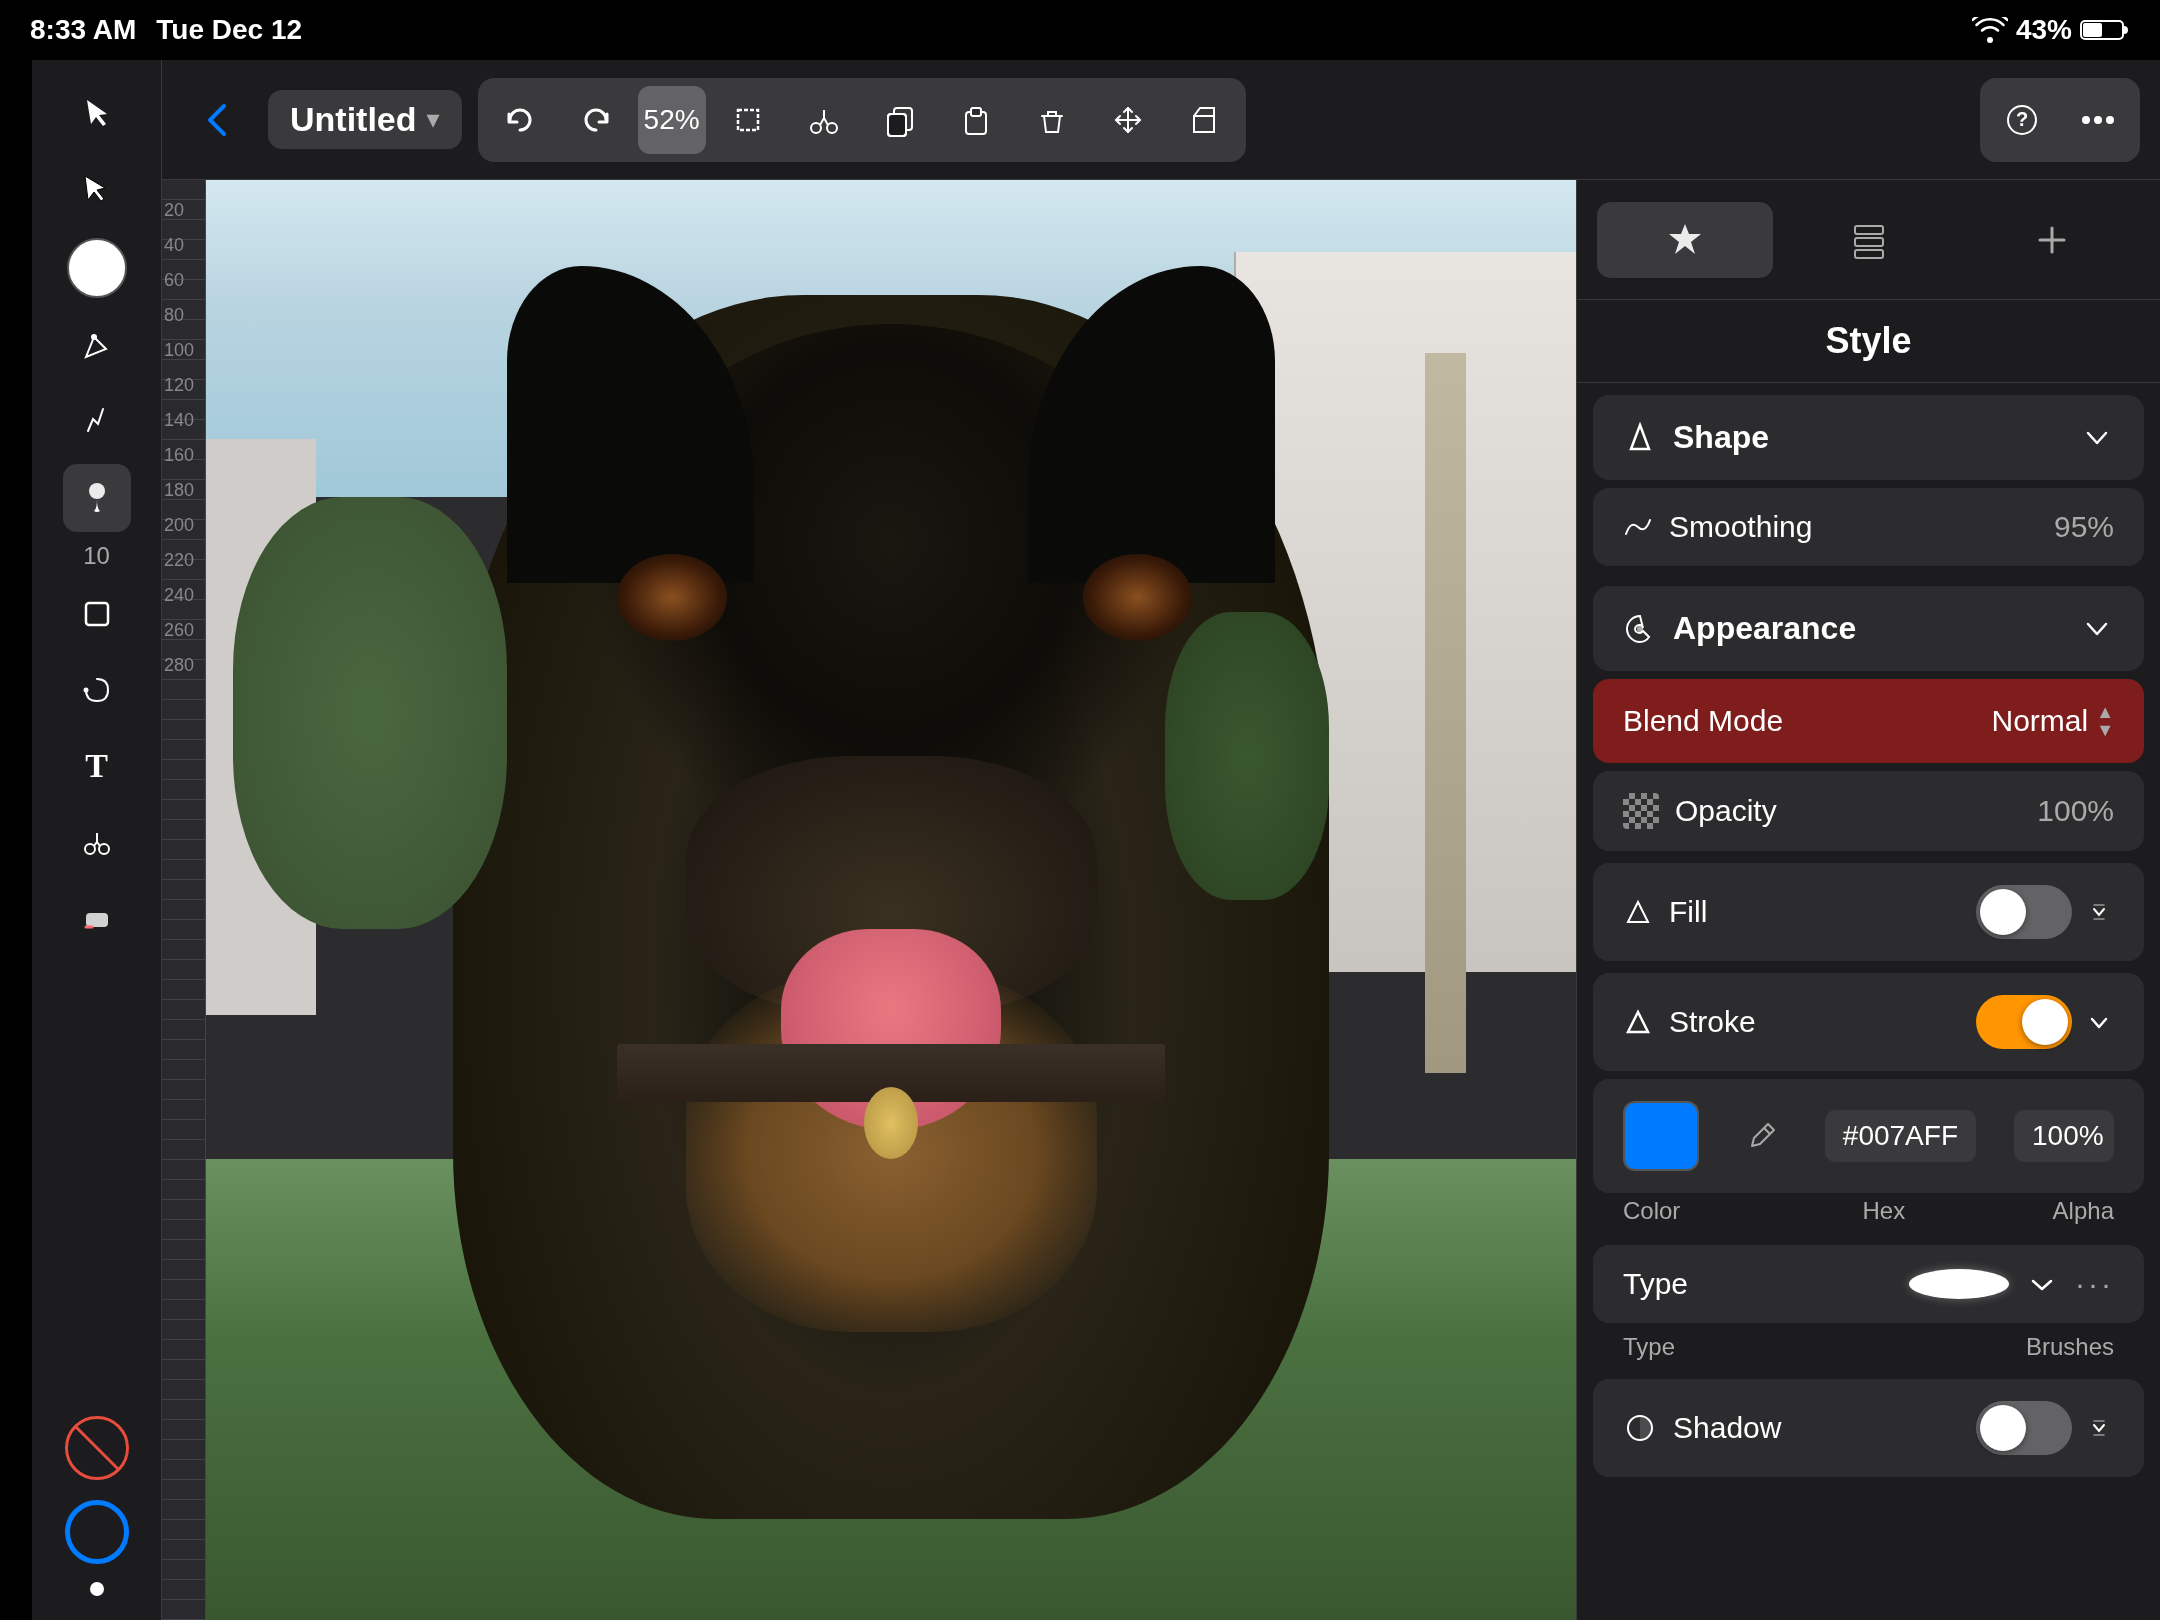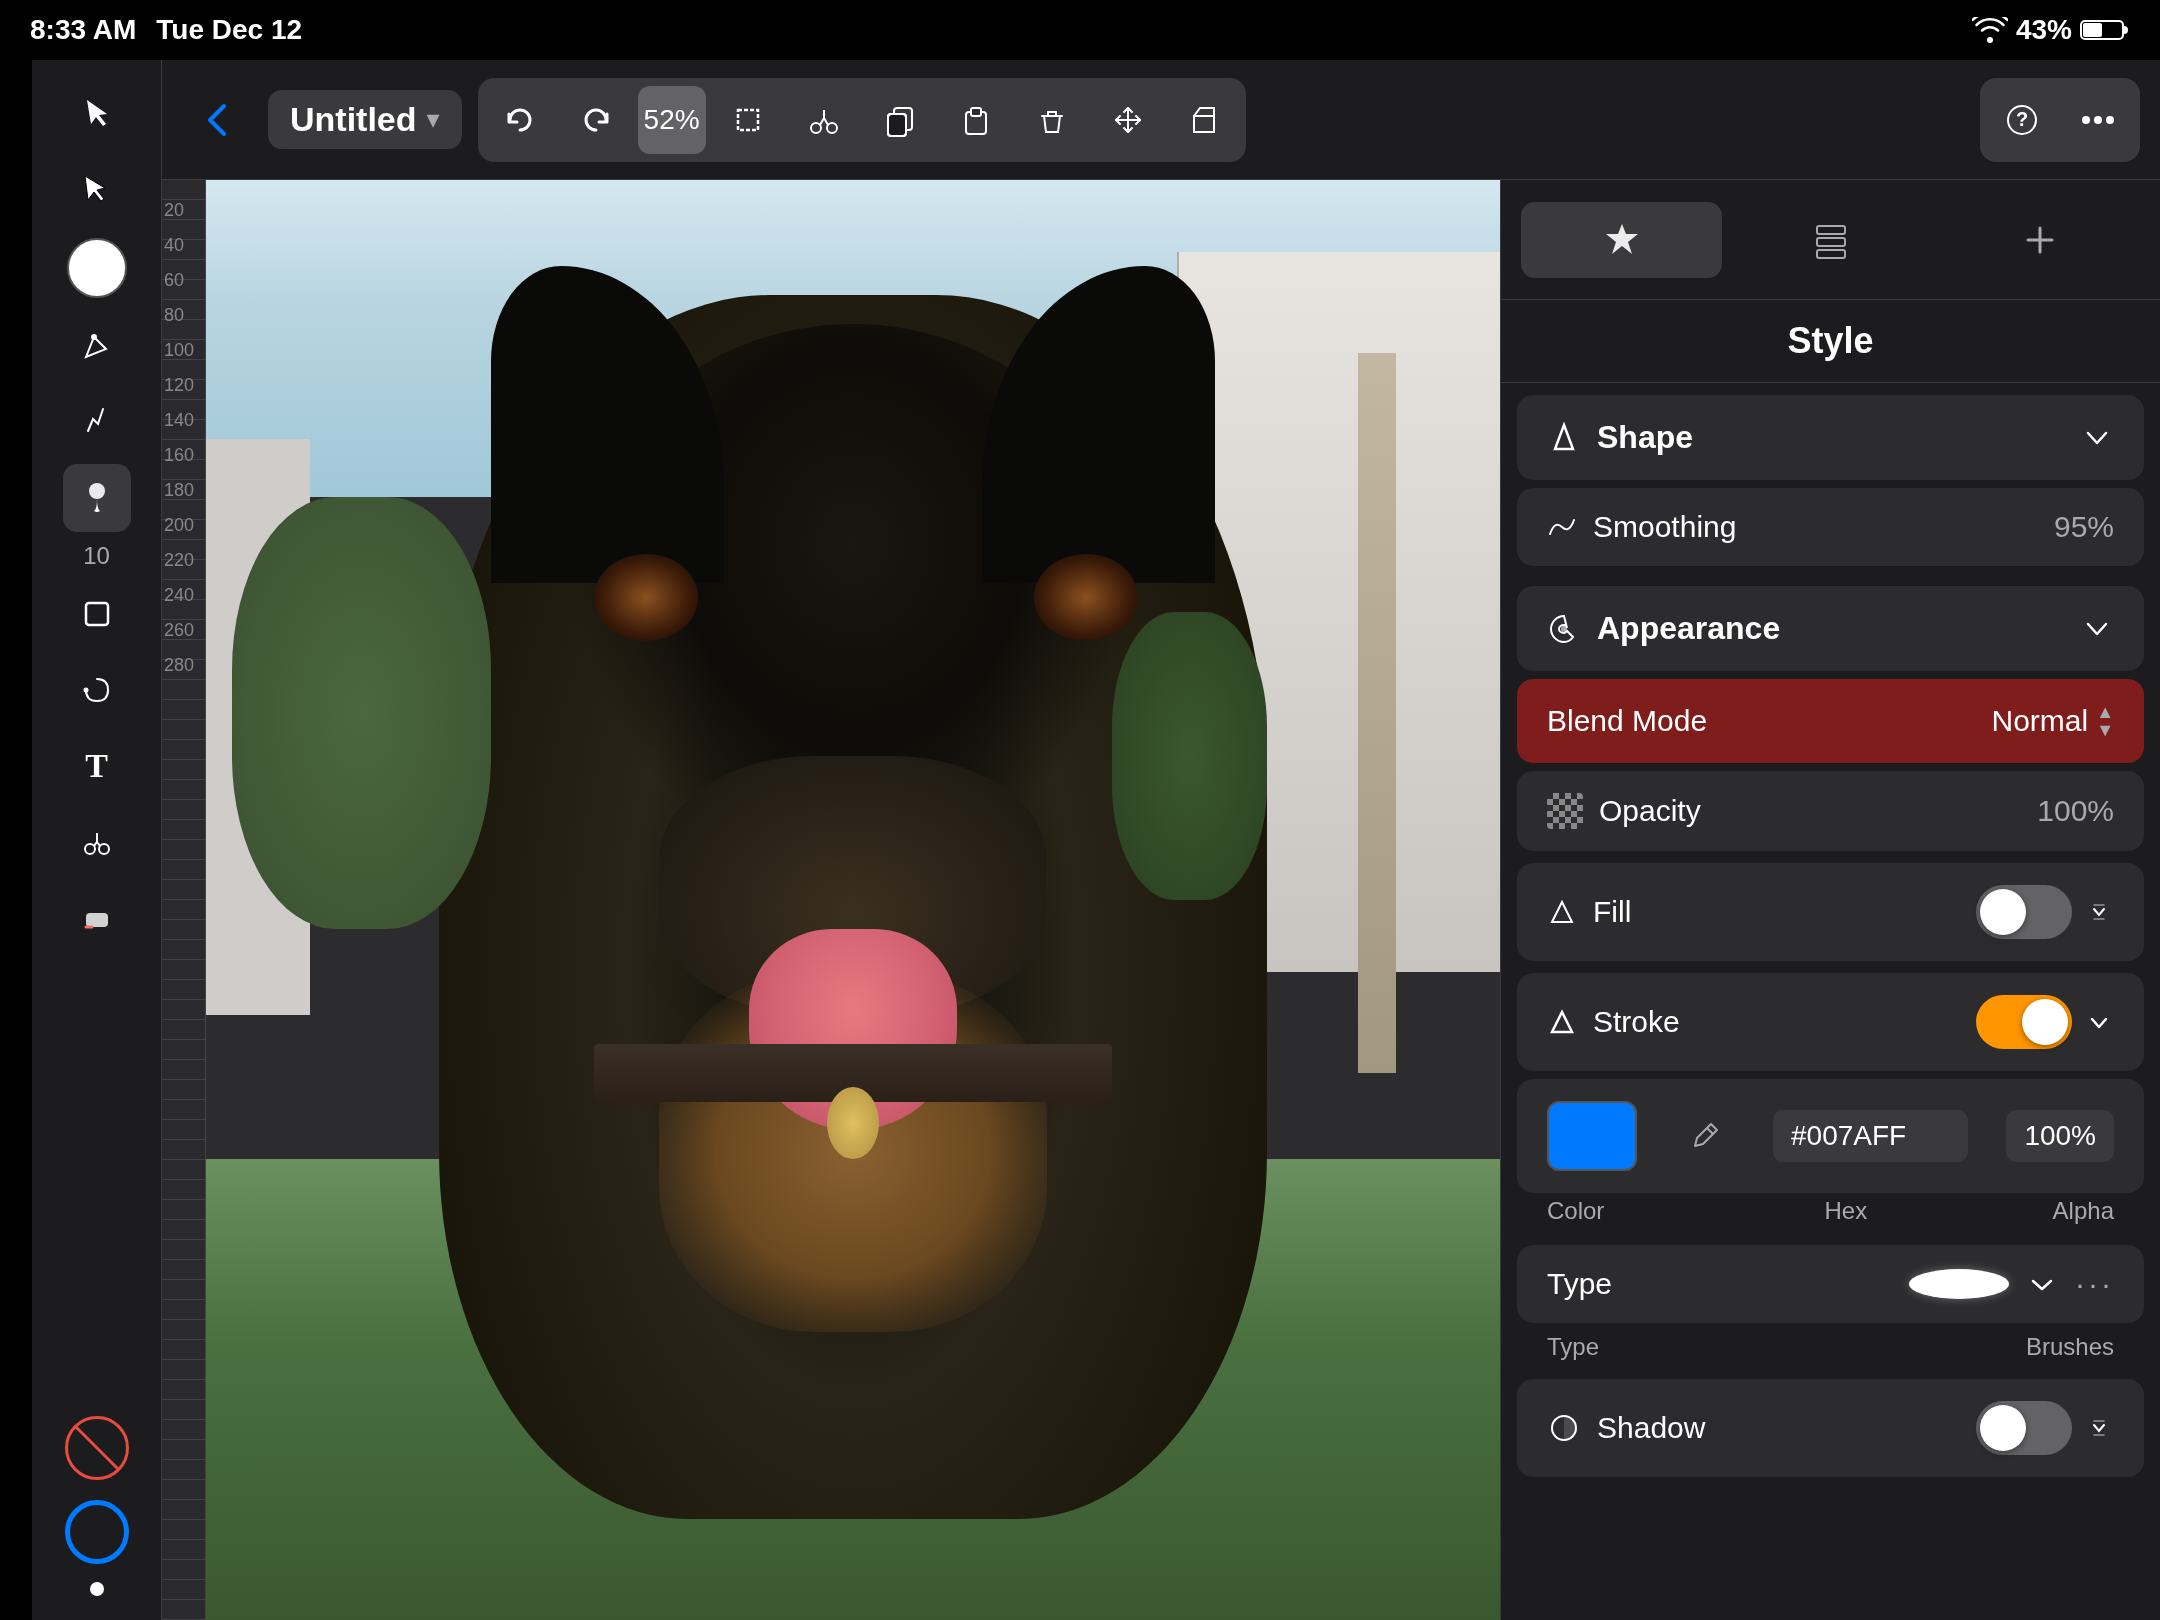--- a/index.html
+++ b/index.html
@@ -102,21 +102,21 @@
     .canvas-area {
       flex: 1;
       position: relative;
       display: flex;
       align-items: flex-start;
       justify-content: flex-start;
     }
 
     
     .right-panel {
-      width: 660px;
+      width: 584px;
       background: #1c1c1e;
       display: flex;
       flex-direction: column;
       flex-shrink: 0;
       overflow-y: auto;
       border-left: 1px solid #3a3a3c;
     }
 
     
     .panel-top-tabs {

